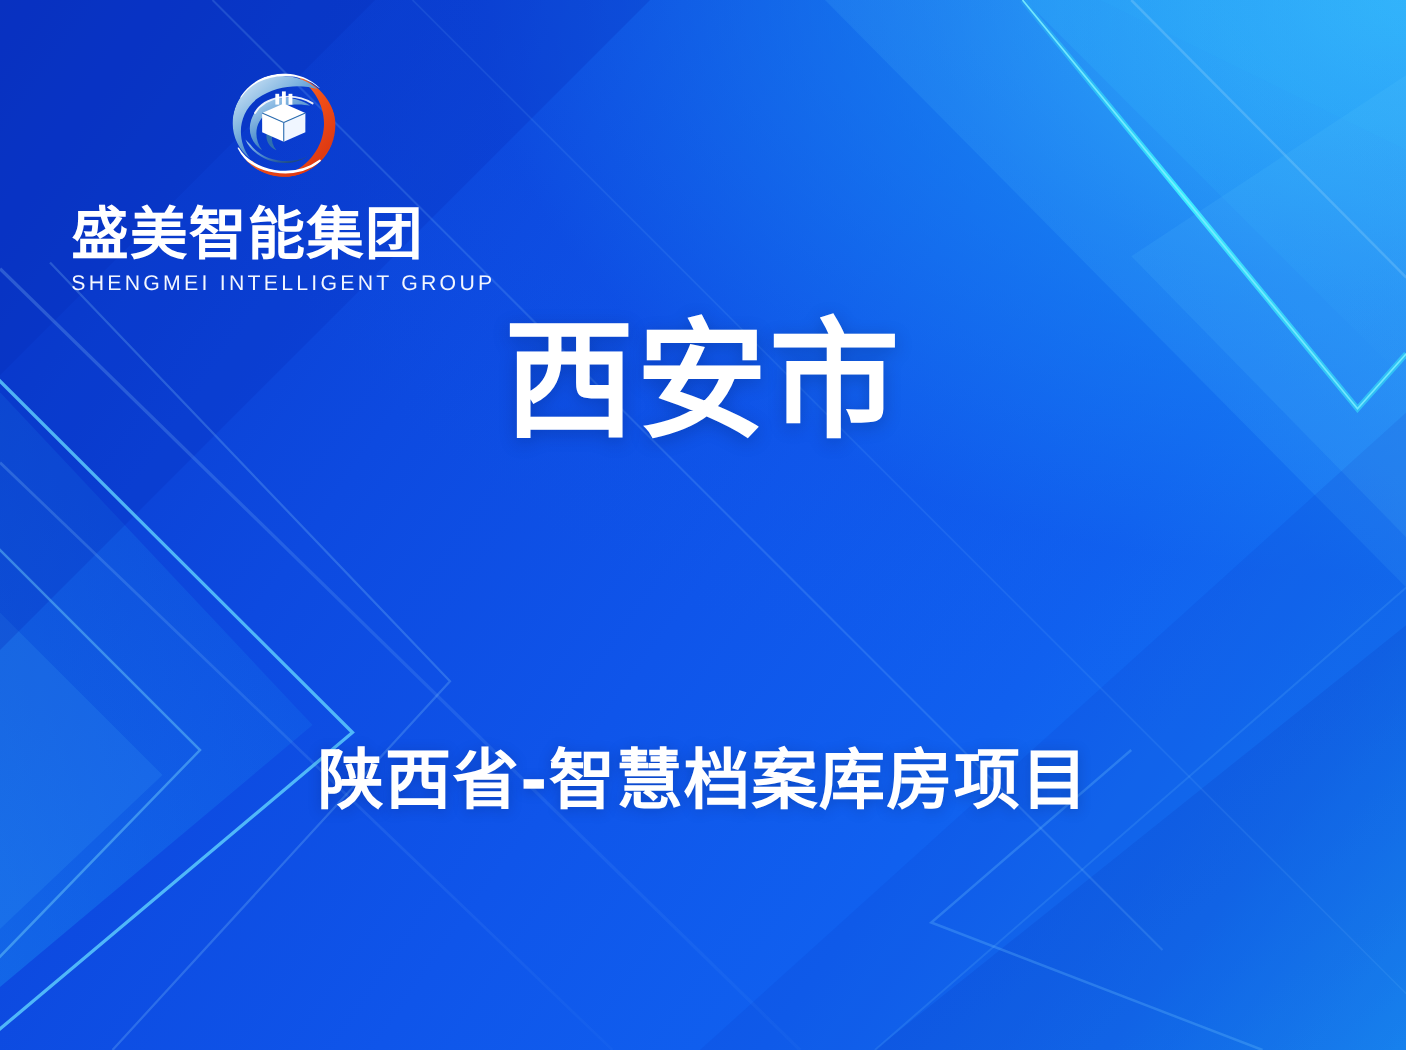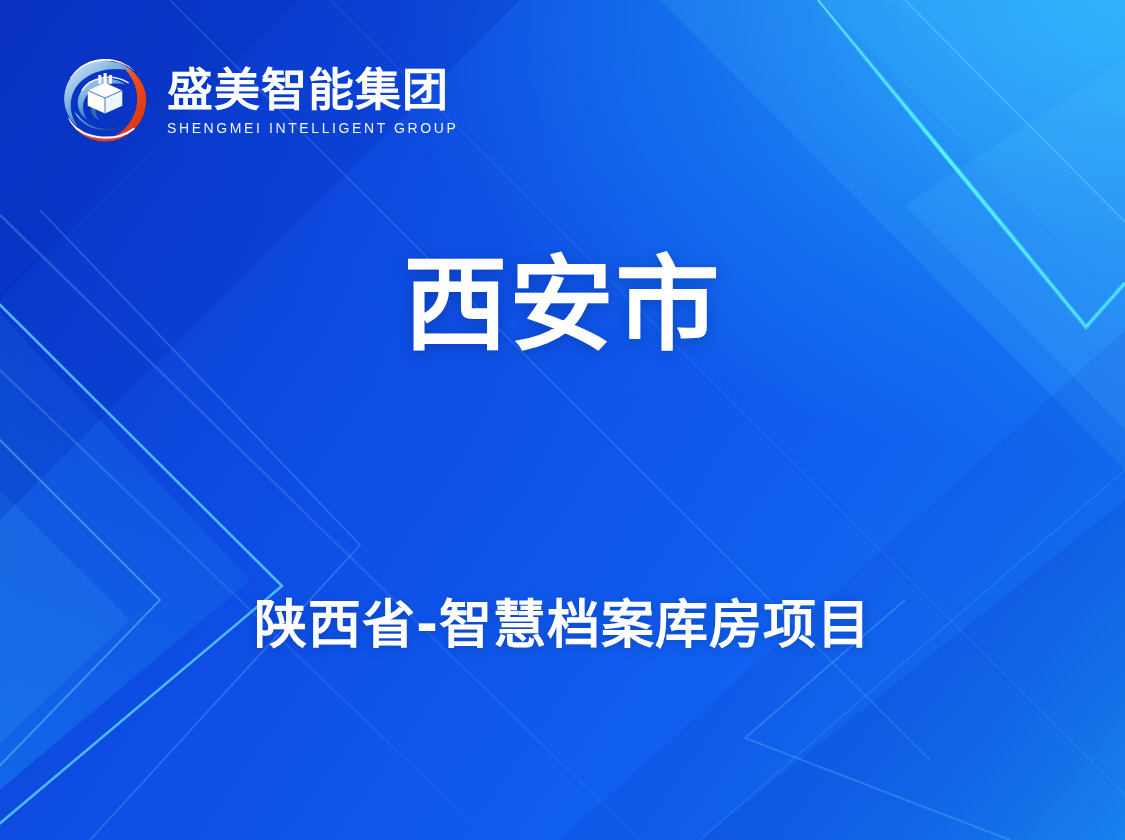--- a/index.html
+++ b/index.html
@@ -31,36 +31,36 @@
          #1b93f6 100%);
   }
 
   
   .bg { position:absolute; inset:0; overflow:hidden; pointer-events:none; }
   .bg svg { display:block; width:1125px; height:840px; }
 
   
   #logo-block {
     position:absolute; left:57px; top:52px;
-    display:flex; align-items:center; gap:14px;
+    display:flex; align-items:center; gap:14px;flex-direction:column;
   }
   #logo-mark { width:96px; height:96px; flex:0 0 96px; }
   #logo-mark svg { display:block; width:96px; height:96px; }
 
   #logo-text { display:flex; flex-direction:column; justify-content:center; padding-top:2px; }
   #logo-cn {
     font-size:46px; line-height:1.03;
     font-weight:700; color:#ffffff;
     letter-spacing:1px;
     white-space:nowrap;
     font-family:"DejaVu Sans","Liberation Sans",sans-serif;
   }
   #logo-en {
     margin-top:7px;
-    font-size:14px; line-height:1;
+    font-size:17px; line-height:1;
     font-weight:400; color:#f2f6ff;
     letter-spacing:2.6px;
     white-space:nowrap;
   }
 
   
   #headline {
     position:absolute; left:0; right:0; top:248px;
     text-align:center;
   }

